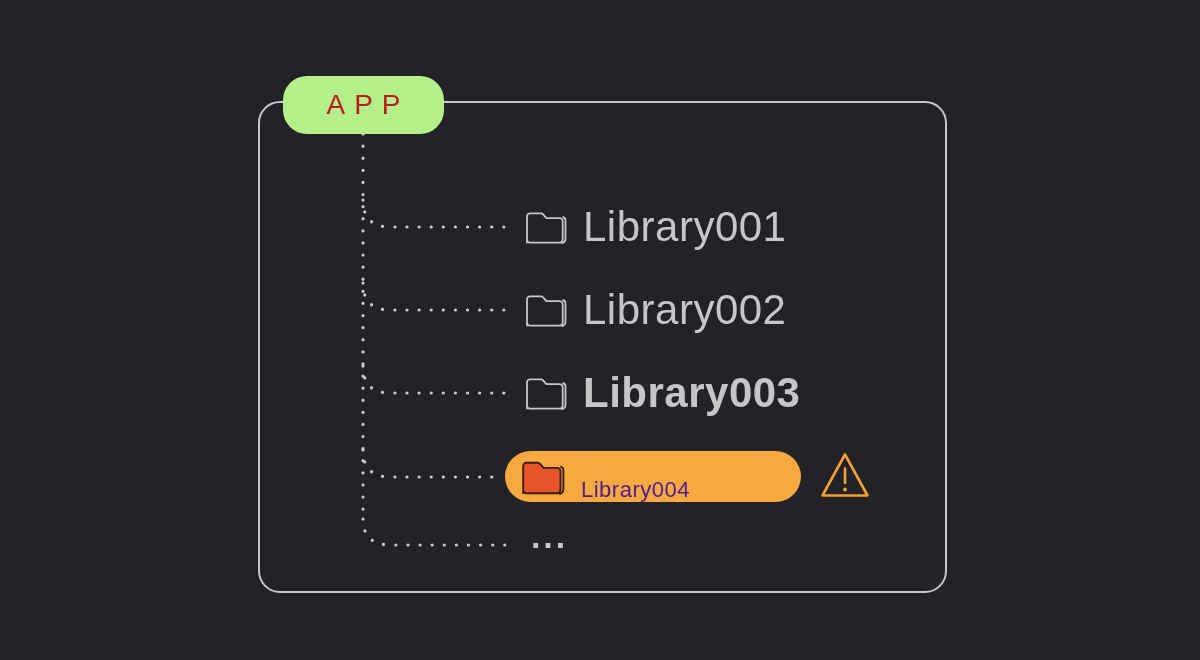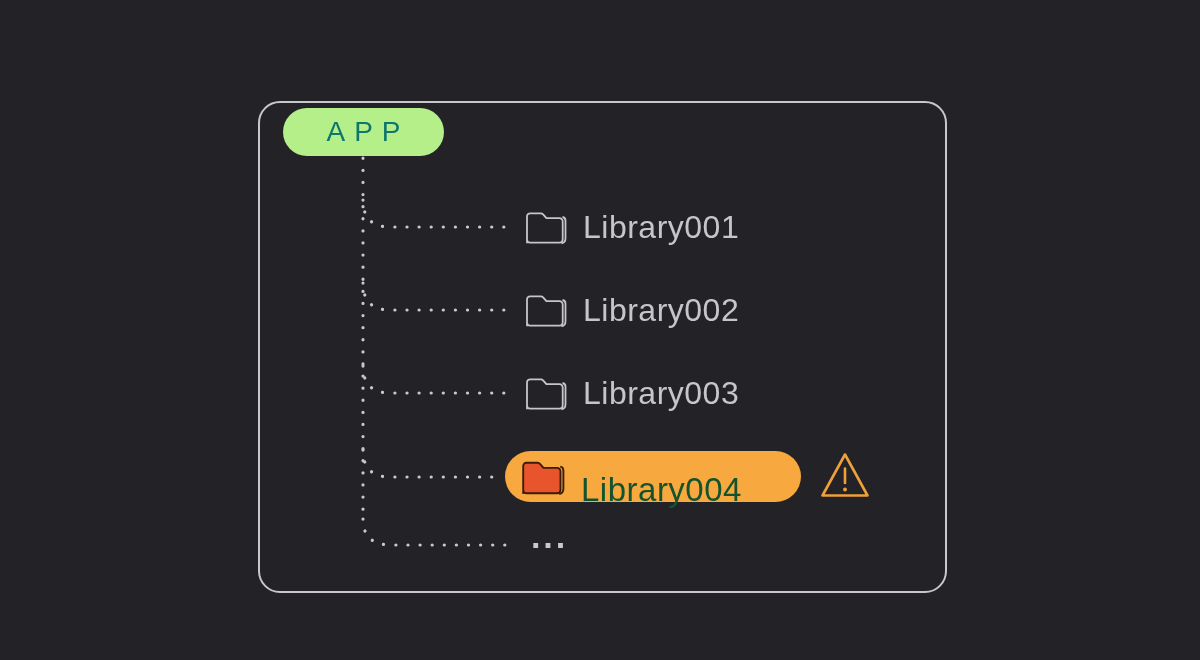--- a/index.html
+++ b/index.html
@@ -22,62 +22,61 @@
   }
   .connectors {
     position: absolute;
     left: 0; top: 0;
     width: 1200px; height: 660px;
     pointer-events: none;
   }
   .app-pill {
     position: absolute;
     left: 283px; top: 76px;
-    width: 161px; height: 48px;
+    width: 161px; height: 58px;
     background: #b4ef8a;
     border-radius: 24px;
     display: flex; align-items: center; justify-content: center;
-    color: #0f766e;
+    color: #b91c1c;
     font-size: 28px;
     letter-spacing: 9px;
     padding-left: 9px; 
     z-index: 3;
-    margin-top: 32px;
   }
   .tree-row {
     position: absolute;
     left: 522px;
     height: 48px;
     display: flex; align-items: center;
     gap: 15px;
     z-index: 2;
   }
   .tree-row .row-label {
     color: #c6c5c8;
-    font-size: 32px;
+    font-size: 42px;
     letter-spacing: 0.5px;
     white-space: nowrap;
   }
   .row-1 { top: 203px; }
   .row-2 { top: 286px; justify-content: space-between; }
-  .row-3 { top: 369px; }
+  .row-3 { top: 369px; font-weight: bold; }
   .highlight-pill {
     position: absolute;
     left: 505px; top: 451px;
     width: 296px; height: 51px;
     background: #f7a83e;
     border-radius: 26px;
     display: flex; align-items: center;
     gap: 15px;
     padding-left: 13px;
     z-index: 2;
   }
   .highlight-pill .row-label {
-    color: #14532d;
-    font-size: 33px;
+    color: #4c1d95;
+    font-size: 22px;
     letter-spacing: 0.5px;
     white-space: nowrap;
     margin-top: 27px;
   }
   .warning-badge {
     position: absolute;
     left: 818px; top: 449px;
     width: 54px; height: 54px;
     z-index: 2;
   }

